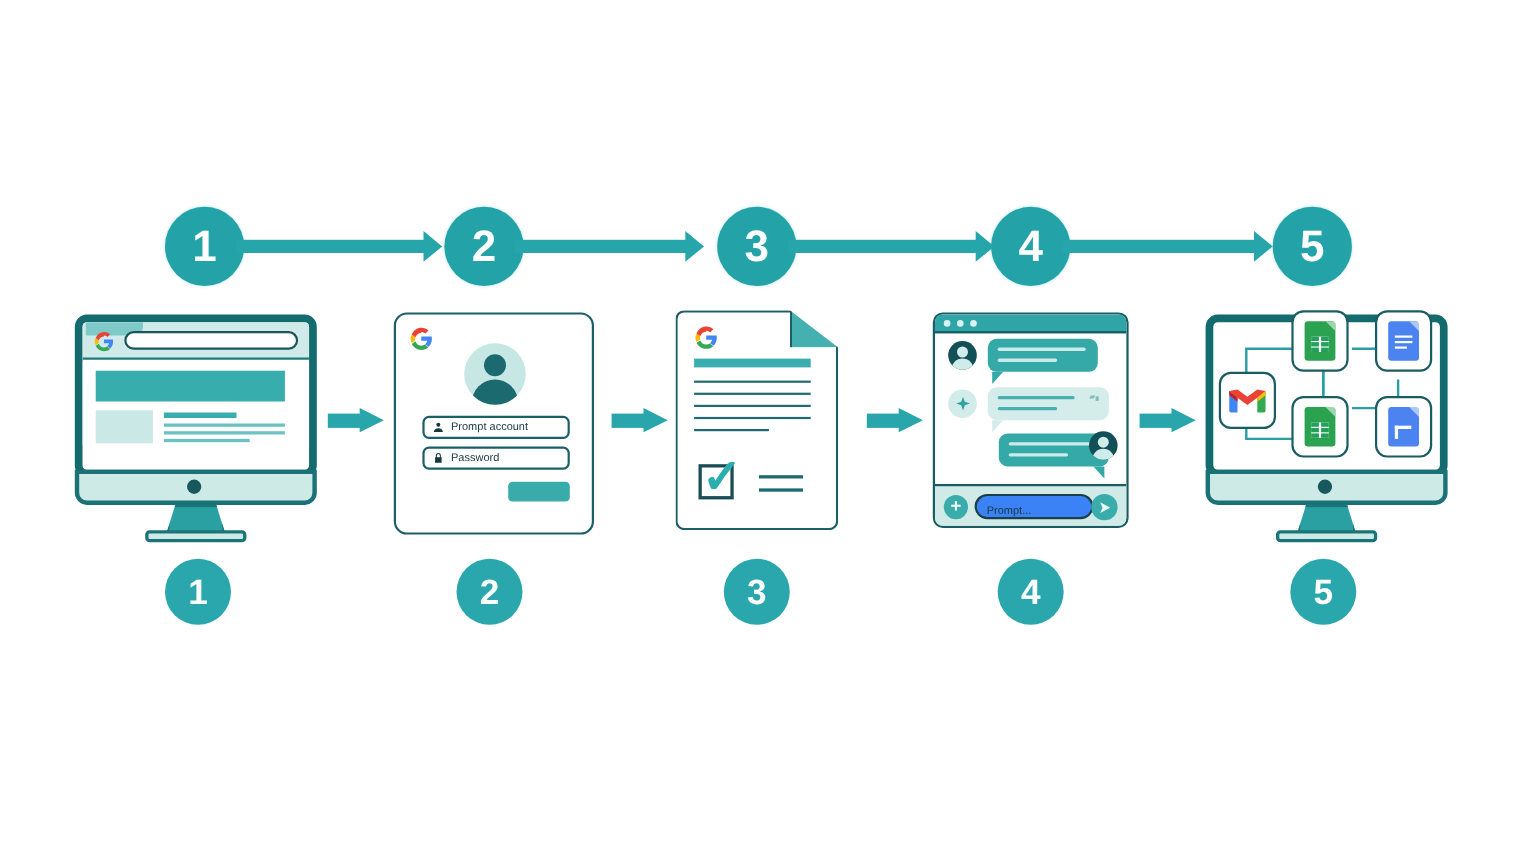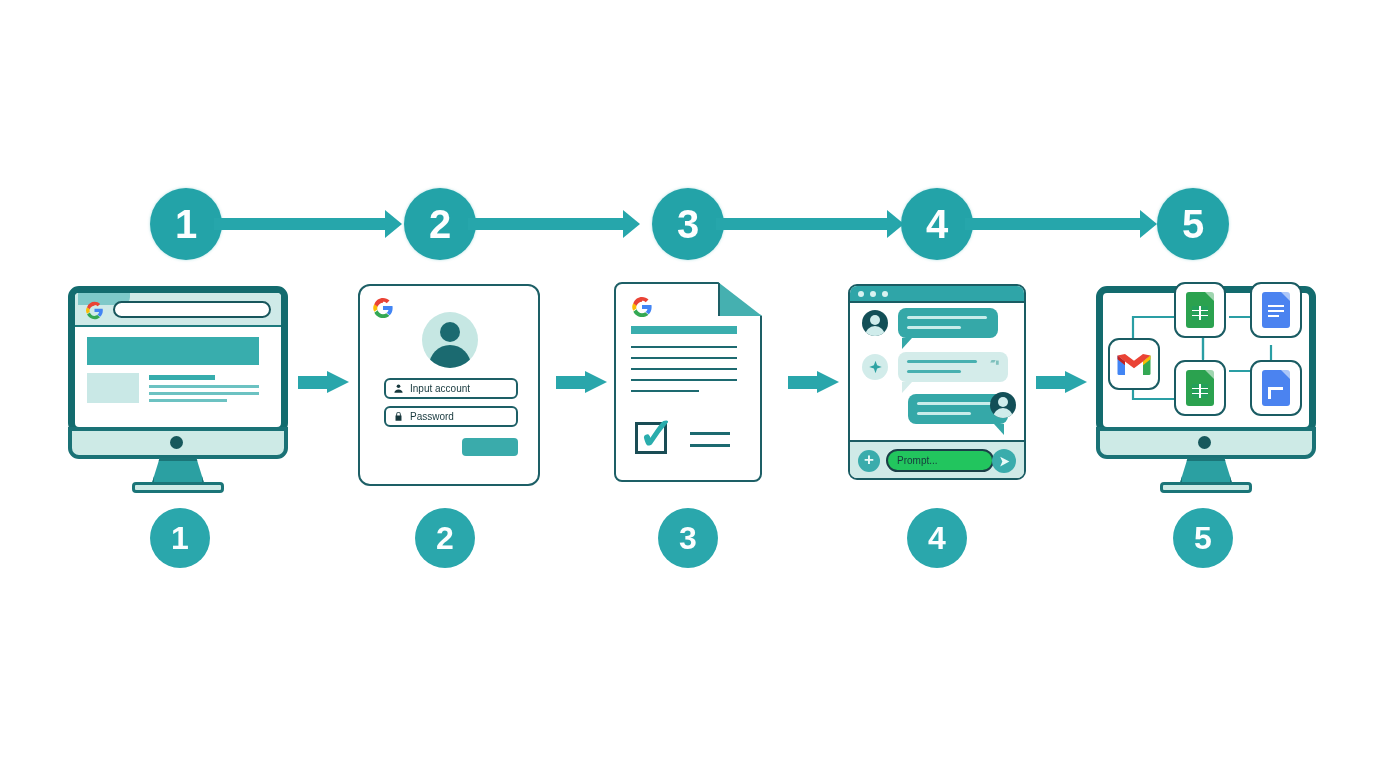--- a/index.html
+++ b/index.html
@@ -181,22 +181,22 @@
     position:absolute; left:0; bottom:0; width:100%; height:38px;
     background:#cfeae7; border-top:2px solid #1a5c63;
   }
   .plus-btn {
     position:absolute; left:8px; top:8px; width:22px; height:22px; border-radius:50%;
     background:#3aacac; color:#eafaf8; font-size:17px; line-height:20px;
     text-align:center; font-weight:bold;
   }
   .prompt-pill {
     position:absolute; left:36px; top:7px; width:108px; height:23px;
-    background:#22c55e; border:2px solid #1a3f47; border-radius:12px;
-    display:flex; align-items:center; padding-left:9px;
+    background:#3b82f6; border:2px solid #1a3f47; border-radius:12px;
+    display:flex; align-items:flex-end; padding-left:9px;
   }
   .prompt-text { font-size:10px; color:#17383d; line-height:1; }
   .send-btn {
     position:absolute; right:8px; top:7px; width:24px; height:24px; border-radius:50%;
     background:#3aacac; display:flex; align-items:center; justify-content:center;
   }
 
   
   .s5 { position:absolute; left:1096px; top:286px; width:226px; height:195px; }
   .app-canvas { position:absolute; left:0; top:0; width:100%; height:100%; }
@@ -300,21 +300,21 @@
       <div class="avatar-circle">
         <div class="avatar-head"></div>
         <div class="avatar-body"></div>
       </div>
 
       <div class="field" style="top:92px;">
         <svg width="11" height="11" viewBox="0 0 24 24" fill="#17383d">
           <circle cx="12" cy="7" r="4"></circle>
             <path d="M3 21c0-4 4-7 9-7s9 3 9 7z"></path>
         </svg>
-        <span class="field-label">Input account</span>
+        <span class="field-label">Prompt account</span>
       </div>
 
       <div class="field" style="top:120px;">
         <svg width="11" height="11" viewBox="0 0 24 24" fill="#17383d">
           <path d="M7 10V7a5 5 0 0110 0v3h1.5v11h-13V10H7zm2 0h6V7a3 3 0 00-6 0v3z"></path>
         </svg>
         <span class="field-label">Password</span>
       </div>
 
       <div class="login-btn">

